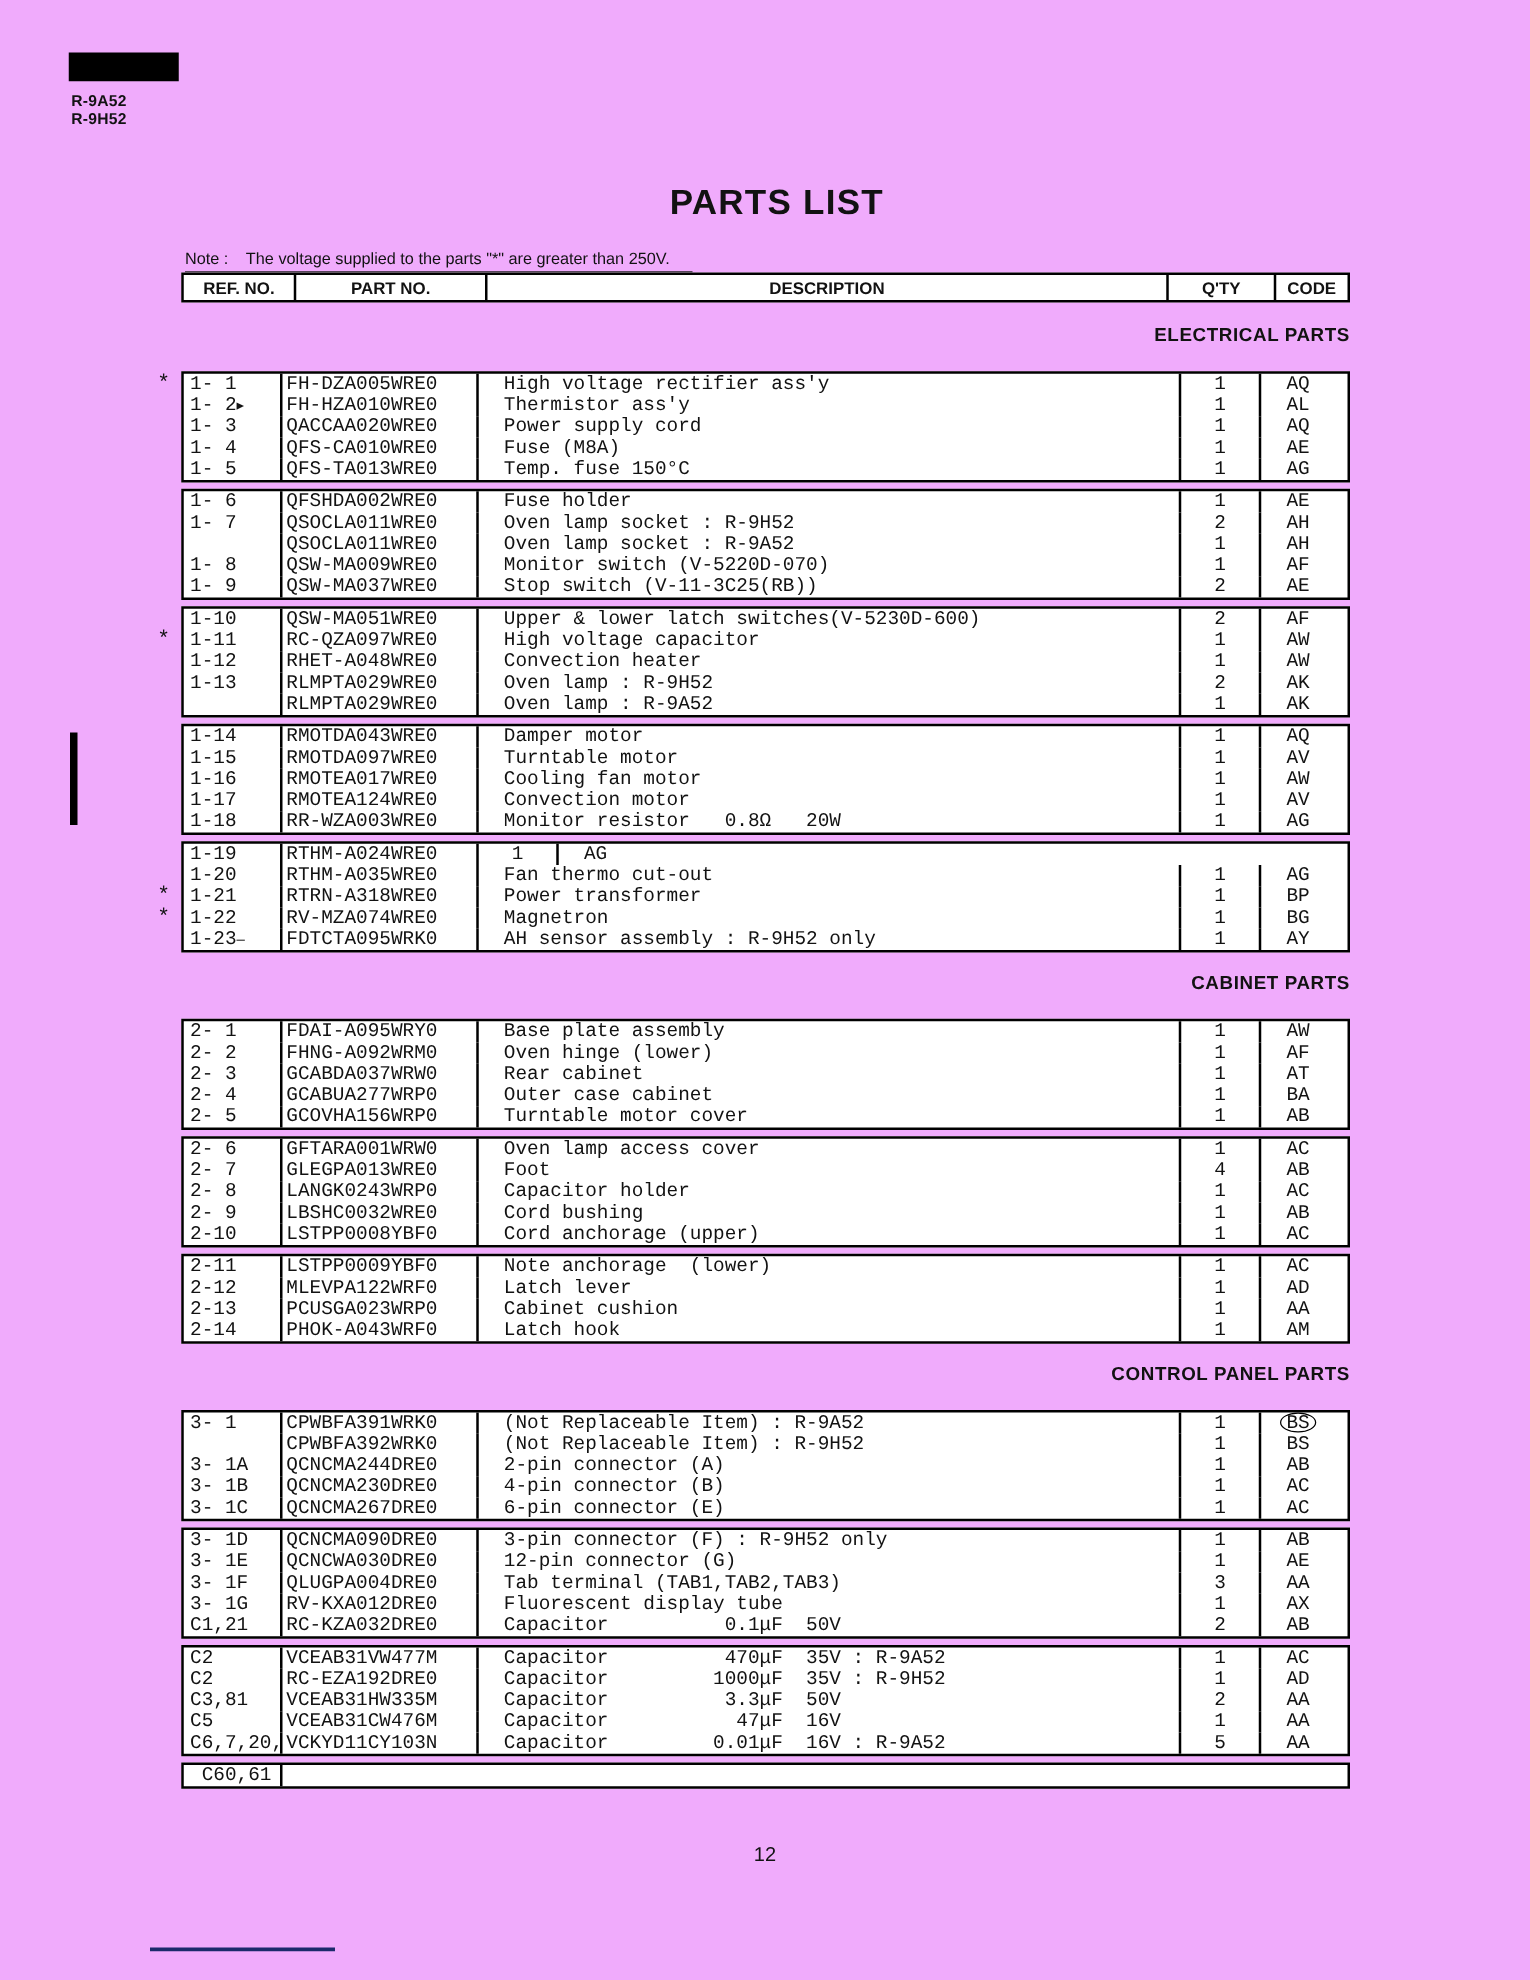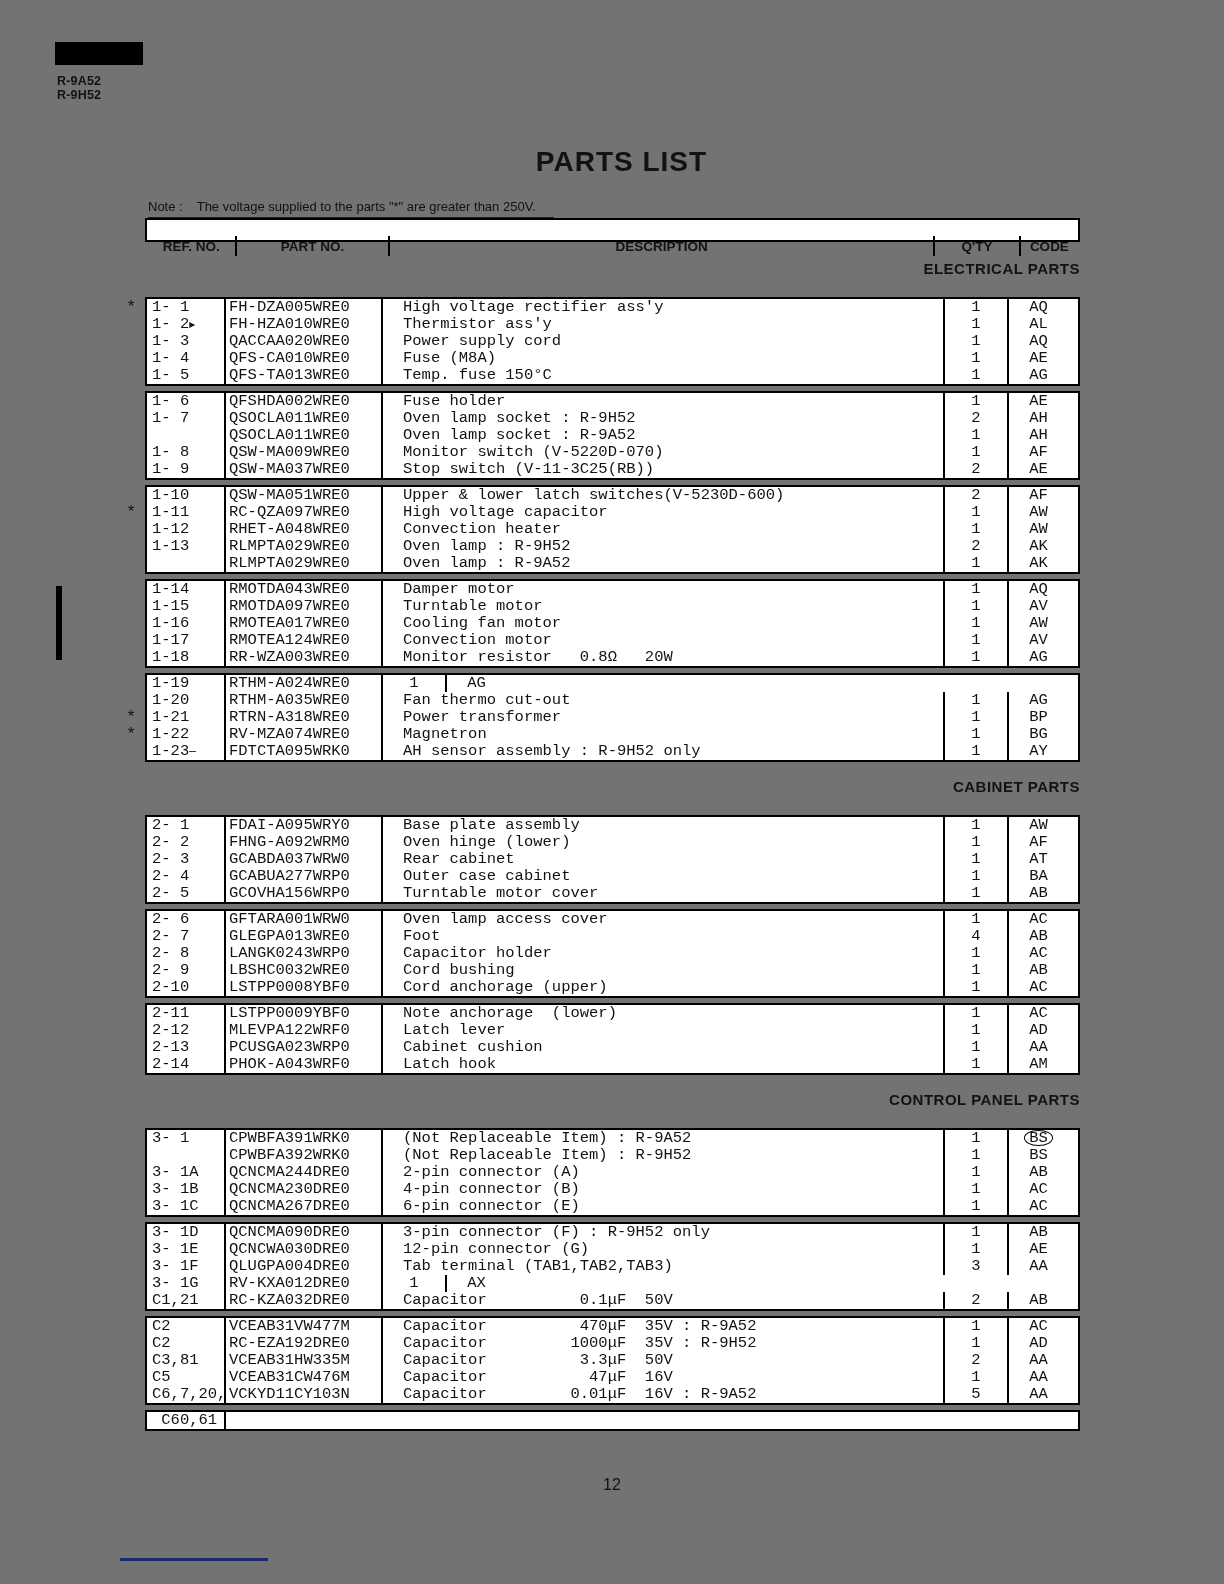--- a/index.html
+++ b/index.html
@@ -1,39 +1,39 @@
 <!DOCTYPE html>
 <html><head>
 <meta charset="utf-8">
 <style>
   * { margin:0; padding:0; box-sizing:border-box; }
   html,body { background:#e8e8e8; }
   body { font-family:"Liberation Sans", sans-serif; color:#121212; }
   .page {
-    position:relative; width:1224px; height:1584px; background:#737373;
+    position:relative; width:1224px; height:1584px; background:#f0abfc;
     overflow:hidden; margin:0 auto;
   }
 
   
   .logo-block { position:absolute; left:55px; top:42px; width:88px; height:23px; background:#000; }
   .models { position:absolute; left:57px; top:74px; font-weight:bold; font-size:12.5px; line-height:14px; letter-spacing:.2px; }
   .artifact-bar { position:absolute; left:56px; top:586px; width:6px; height:74px; background:#000; }
   .footer-rule { position:absolute; left:120px; top:1558px; width:148px; height:3px; background:#1b2a6b; }
 
   .title { position:absolute; left:0; top:146px; width:100%; text-align:center;
            font-size:28px; font-weight:bold; letter-spacing:1px;padding-left:19px; }
 
   .note { position:absolute; left:148px; top:199px; font-size:13px;
           border-bottom:1.5px solid #222; padding-bottom:3px; padding-right:18px; }
   .note .lbl { margin-right:14px; }
 
   
   .header-row { position:absolute; left:145px; top:218px; width:935px; height:24px;
                 display:flex; border:2px solid #000; font-weight:bold; font-size:13.5px; background:#fff; }
-  .header-row span { display:flex; align-items:center; justify-content:center; border-right:2px solid #000; height:100%;margin-top:16px; }
+  .header-row span { display:flex; align-items:center; justify-content:center; border-right:2px solid #000; height:100%; }
   .w-ref  { width:93px; }
   .w-part { width:157px; }
   .w-desc { width:562px; }
   .w-qty  { width:88px; }
   .w-code { width:59px; border-right:none !important; }
 
   
   .content { position:absolute; left:145px; top:250px; width:935px; }
   .section { margin-bottom:16px; }
   .section-title { text-align:right; font-size:15px; font-weight:bold; letter-spacing:.5px; margin:10px 0 20px 0; }
@@ -533,20 +533,21 @@
     <span class="c-part">QLUGPA004DRE0</span>
     <span class="c-desc">Tab terminal (TAB1,TAB2,TAB3)</span>
     <span class="c-qty">3</span>
     <span class="c-code"><span class="code-text">AA</span></span>
   </div>
 
   <div class="row">
     <span class="c-star"></span>
     <span class="c-ref"><span class="ref-text">3- 1G</span><span class="ref-mark"></span></span>
     <span class="c-part">RV-KXA012DRE0</span>
+    <span class="c-desc">Fluorescent display tube</span>
     <span class="c-qty">1</span>
     <span class="c-code"><span class="code-text">AX</span></span>
   </div>
 
   <div class="row">
     <span class="c-star"></span>
     <span class="c-ref"><span class="ref-text">C1,21</span><span class="ref-mark"></span></span>
     <span class="c-part">RC-KZA032DRE0</span>
     <span class="c-desc">Capacitor          0.1μF  50V</span>
     <span class="c-qty">2</span>

